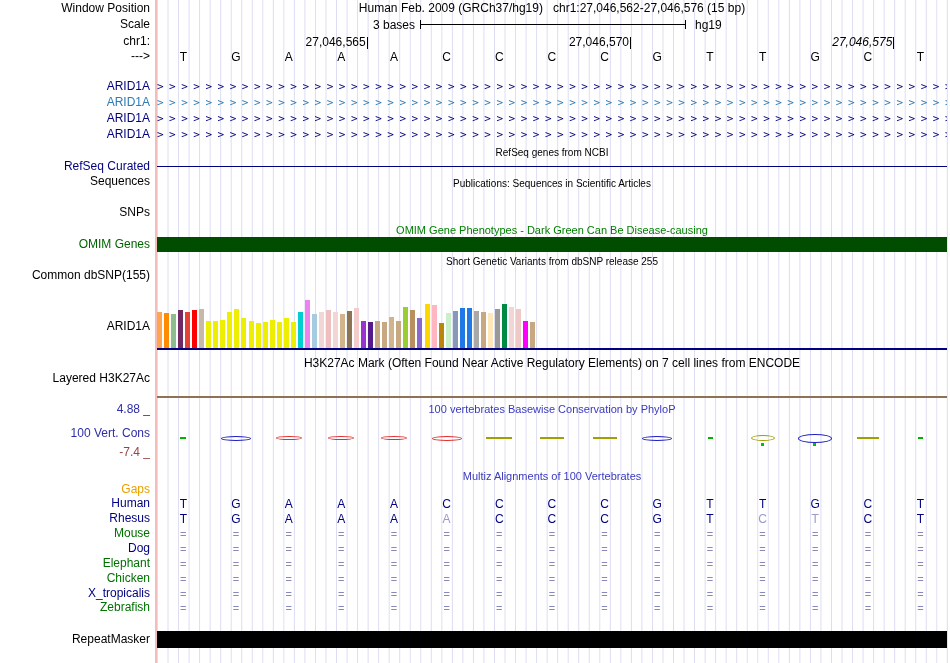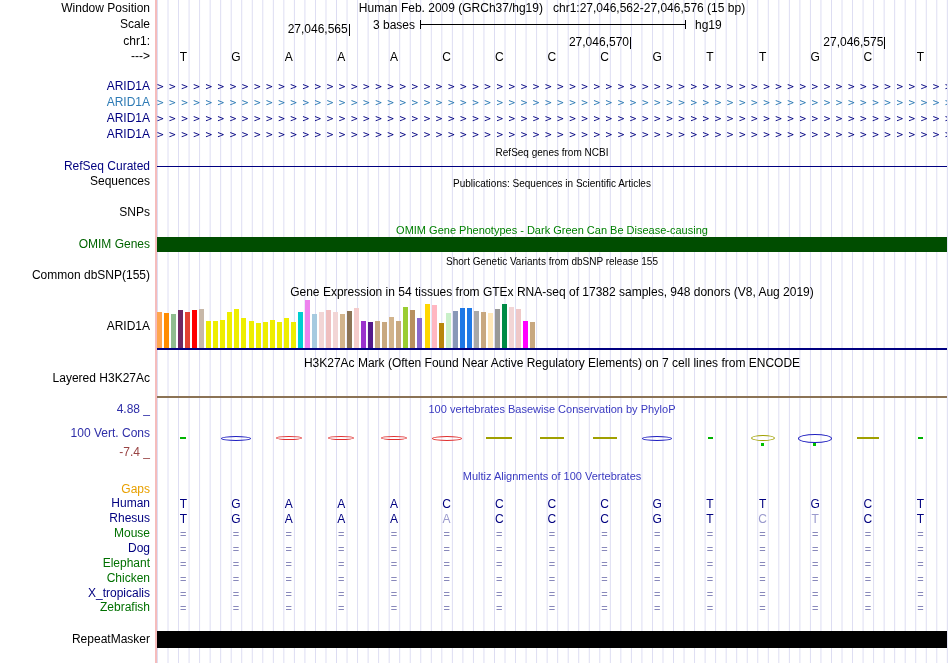--- a/index.html
+++ b/index.html
@@ -49,23 +49,23 @@
 
   <div class="lbl" style="top:18px">Scale</div>
   <div class="coord" style="top:18px;left:370px;width:45px;text-align:right">3 bases</div>
   <div id="scalebar-line" style="top:24px;left:420px;width:265px"></div>
   <div class="scale-tick" style="top:20px;left:420px"></div>
   <div class="scale-tick" style="top:20px;left:685px"></div>
   <div class="coord" style="top:18px;left:695px">hg19</div>
 
   <div class="lbl" style="top:35px">chr1:</div>
   <div id="coords-row">
-      <div class="coord" style="top: 22px; left: 287.667px; width: 80px; text-align: left;"><span>27,046,565</span><span class="tickmark"></span></div>
+      <div class="coord" style="top: 35px; left: 287.667px; width: 80px; text-align: right;"><span>27,046,565</span><span class="tickmark"></span></div>
       <div class="coord" style="top: 35px; left: 551px; width: 80px; text-align: right;"><span>27,046,570</span><span class="tickmark"></span></div>
-      <div class="coord" style="top: 35px; left: 814.333px; width: 80px; text-align: center;"><span>27,046,575</span><span class="tickmark"></span></div>
+      <div class="coord" style="top: 35px; left: 814.333px; width: 80px; text-align: right; font-style: italic;"><span>27,046,575</span><span class="tickmark"></span></div>
     </div>
 
   <div class="lbl" style="top:50px">---&gt;</div>
   <div class="baserow" id="seq-row" style="top:50px">
       <span>T</span>
       <span>G</span>
       <span>A</span>
       <span>A</span>
       <span>A</span>
       <span>C</span>
@@ -96,24 +96,23 @@
   <div class="hline" id="refseq-line" style="top: 166px; height: 1px; background: rgb(0, 0, 128);"></div>
 
   <div class="ttl small" style="top:178px">Publications: Sequences in Scientific Articles</div>
   <div class="lbl" style="top:175px">Sequences</div>
   <div class="lbl" style="top:206px">SNPs</div>
 
   <div class="ttl" style="top: 224px; color: rgb(0, 128, 0);" id="omim-title">OMIM Gene Phenotypes - Dark Green Can Be Disease-causing</div>
   <div class="lbl" style="top: 238px; color: rgb(0, 100, 0);" id="omim-label">OMIM Genes</div>
   <div class="track-area" id="omim-bar" style="top: 237px; height: 15px; background: rgb(0, 77, 0);"></div>
 
-  <div class="ttl small" style="top:256px">Short Genetic Variants from dbSNP release 155</div>
+  <div class="ttl small" style="top:256px">Short Genetic Variants from dbSNP release 255</div>
   <div class="lbl" style="top:269px">Common dbSNP(155)</div>
 
-  <div class="ttl" style="top:286px;font-size:12px">Gene Expression in 54 tissues from GTEx RNA-seq of 17382 samples, 948 donors (V8, Aug 2019)</div>
   <div class="lbl" style="top:320px">ARID1A</div>
   <div id="gtex-bars">
       <div class="bar" style="left: 157px; top: 312px; width: 5px; height: 36px; background: rgb(255, 165, 79);"></div>
       <div class="bar" style="left: 164.04px; top: 313px; width: 5px; height: 35px; background: rgb(255, 140, 0);"></div>
       <div class="bar" style="left: 171.08px; top: 314px; width: 5px; height: 34px; background: rgb(143, 188, 143);"></div>
       <div class="bar" style="left: 178.12px; top: 310px; width: 5px; height: 38px; background: rgb(112, 41, 99);"></div>
       <div class="bar" style="left: 185.16px; top: 312px; width: 5px; height: 36px; background: rgb(227, 66, 52);"></div>
       <div class="bar" style="left: 192.2px; top: 310px; width: 5px; height: 38px; background: rgb(255, 0, 0);"></div>
       <div class="bar" style="left: 199.24px; top: 309px; width: 5px; height: 39px; background: rgb(200, 184, 168);"></div>
       <div class="bar" style="left: 206.28px; top: 321px; width: 5px; height: 27px; background: rgb(238, 238, 0);"></div>

